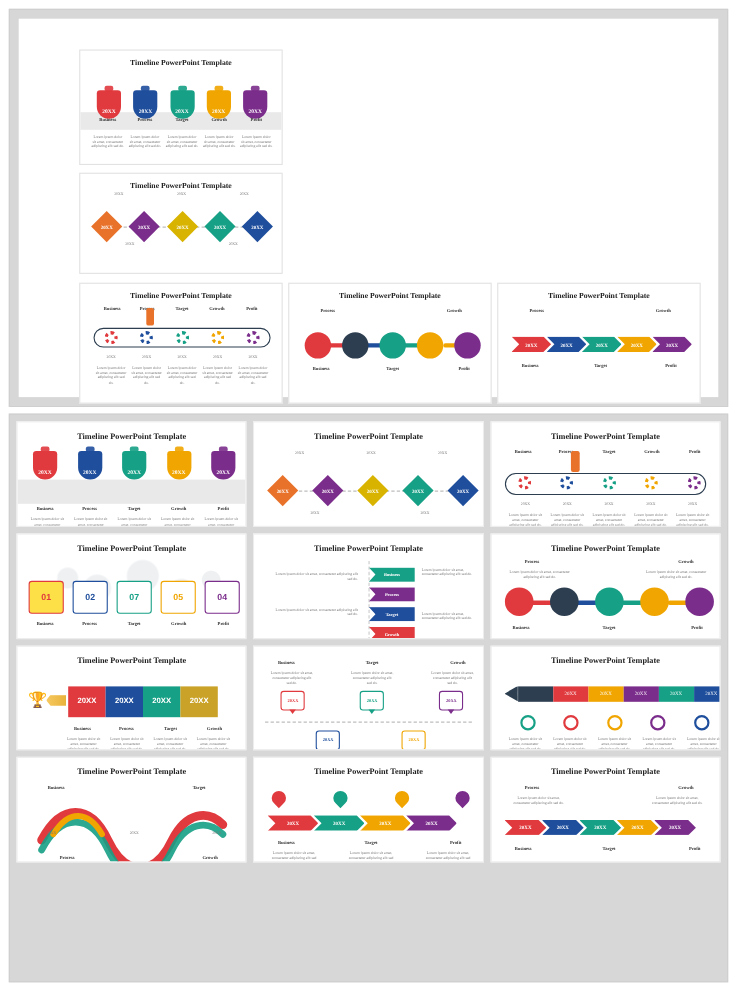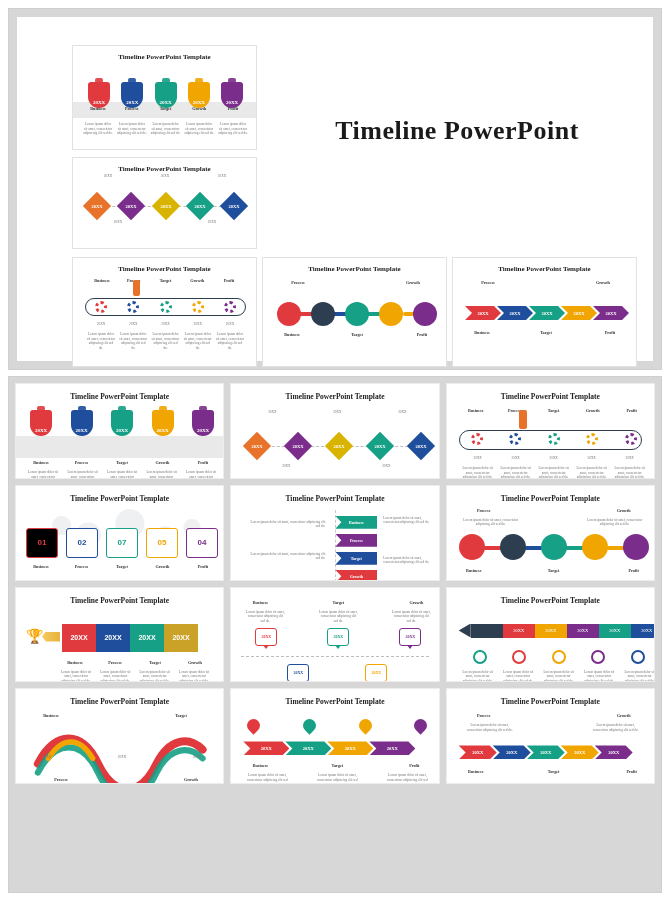--- a/index.html
+++ b/index.html
@@ -175,21 +175,21 @@
 </style>
 </head>
 <body>
 
 <div id="page">
 
   <div class="hero">
     <div class="hero-inner">
 
       <div class="hero-title">
-        <span>Timeline PowerPoint</span><br>
+        <br>
       </div>
 
       <div class="hslide hs1">
         <div class="stitle">Timeline PowerPoint Template</div>
         <div class="grayband" style="top:56px;height:16px;"></div>
         <div class="row" style="left:12px; top:36px; width:161px; justify-content:space-between;">
           <div style="text-align:center;width:28px;">
             <div class="shield" style="background:#e03a3e;margin:0 auto;">
                 <span>20XX</span>
               </div>
@@ -453,21 +453,21 @@
         <div class="tinytext" style="width:34px;">Lorem ipsum dolor sit amet, consectetur adipiscing elit sed do.</div>
         <div class="tinytext" style="width:34px;">Lorem ipsum dolor sit amet, consectetur adipiscing elit sed do.</div>
         <div class="tinytext" style="width:34px;">Lorem ipsum dolor sit amet, consectetur adipiscing elit sed do.</div>
       </div>
     </div>
 
     <div class="card">
       <div class="worldmap"></div>
       <div class="stitle" style="position:relative;">Timeline PowerPoint Template</div>
       <div class="row" style="left:10px; top:42px; width:192px; justify-content:space-between;">
-        <div style="width:32px;height:30px;border:1.2px solid #e03a3e;border-radius:3px;background:#000000;display:flex;align-items:center;justify-content:center;">
+        <div style="width:32px;height:30px;border:1.2px solid #e03a3e;border-radius:3px;background:#fde047;display:flex;align-items:center;justify-content:center;">
             <span class="numtag" style="color:#e03a3e;">01</span>
           </div>
         <div style="width:32px;height:30px;border:1.2px solid #1f4e9c;border-radius:3px;background:#fff;display:flex;align-items:center;justify-content:center;">
             <span class="numtag" style="color:#1f4e9c;">02</span>
           </div>
         <div style="width:32px;height:30px;border:1.2px solid #16a085;border-radius:3px;background:#fff;display:flex;align-items:center;justify-content:center;">
             <span class="numtag" style="color:#16a085;">07</span>
           </div>
         <div style="width:32px;height:30px;border:1.2px solid #f0a500;border-radius:3px;background:#fff;display:flex;align-items:center;justify-content:center;">
             <span class="numtag" style="color:#f0a500;">05</span>

